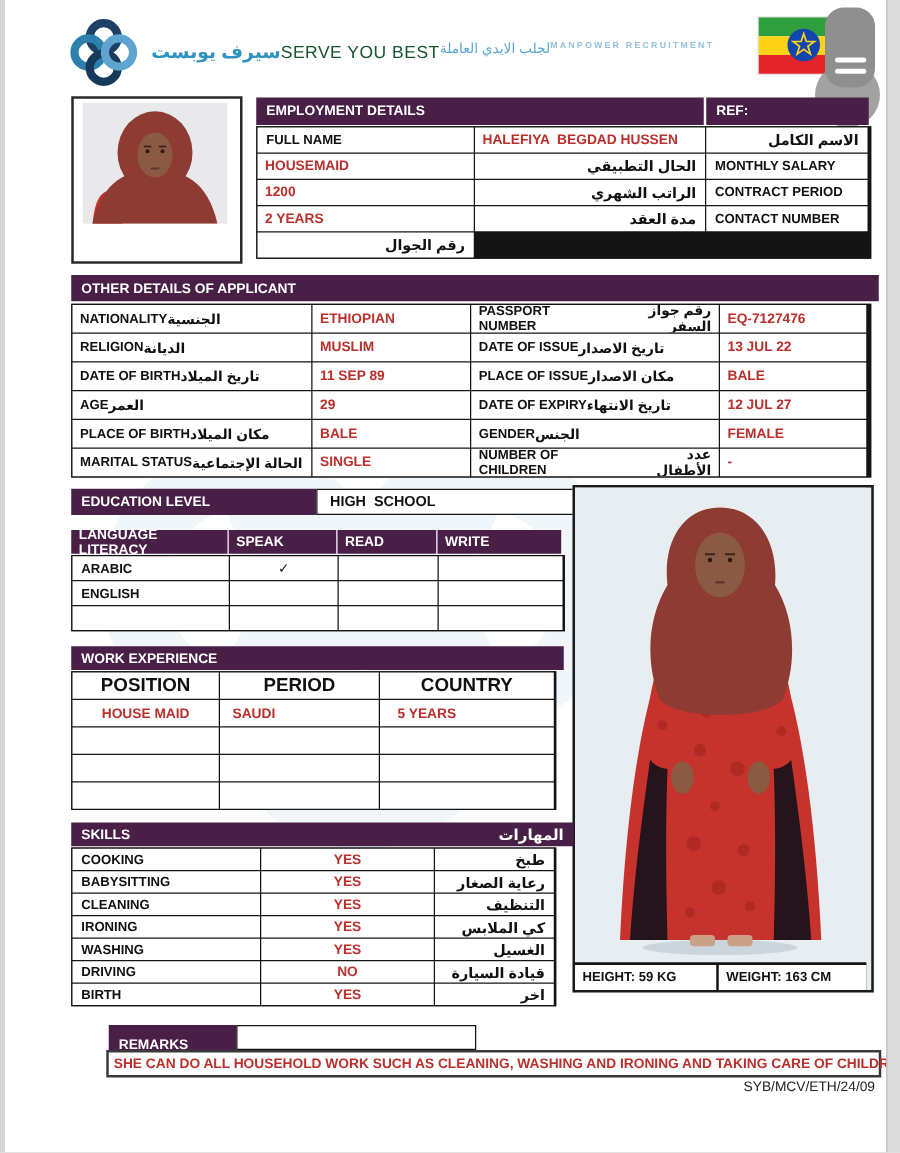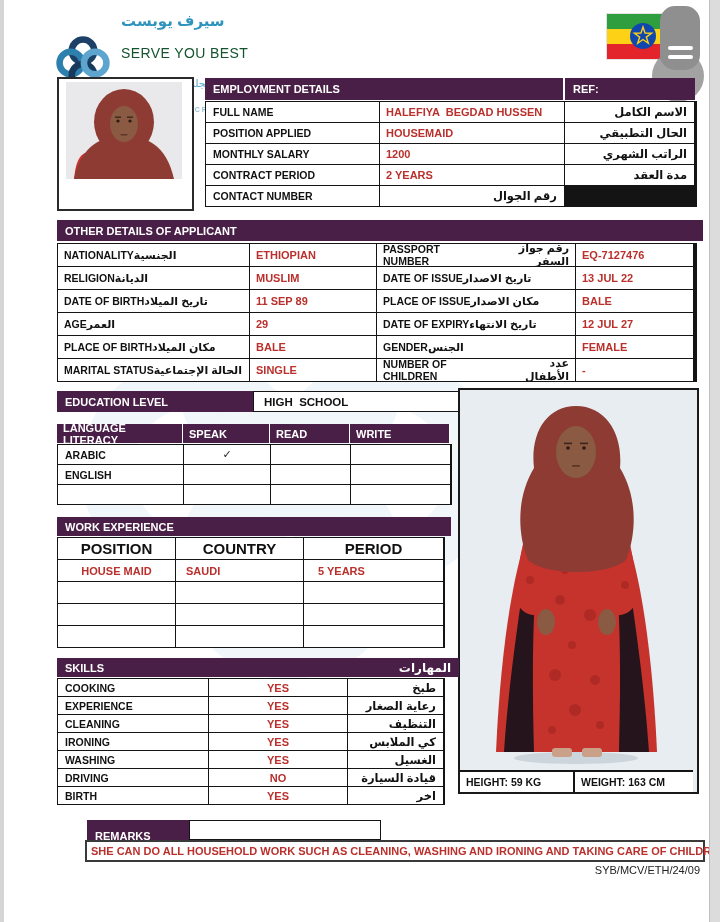--- a/index.html
+++ b/index.html
@@ -4,21 +4,21 @@
 <style>
   html,body{margin:0;padding:0;background:#c9c9c9;}
   #canvas{position:relative;width:720px;height:922px;background:#ffffff;overflow:hidden;
           font-family:"Liberation Sans","DejaVu Sans",sans-serif;color:#111;}
   .edge-left{position:absolute;left:0;top:0;width:4px;height:100%;background:#d5d5d5;}
   .edge-right{position:absolute;right:0;top:0;width:10px;height:100%;background:#dcdcdc;border-left:1px solid #bfbfbf;}
   
   .watermark{position:absolute;left:55px;top:235px;width:470px;height:470px;opacity:.09;}
   
   .logo{position:absolute;left:52px;top:12px;display:flex;gap:7px;align-items:center;}
-  .logo-text{display:flex;flex-direction:column;line-height:1.15;gap:16px;}
+  .logo-text{display:flex;flex-direction:row;line-height:1.15;}
   .l-ar{color:#2f94bd;font-size:15px;font-weight:bold;direction:rtl;text-align:left;}
   .l-en{color:#14532d;font-size:14px;font-weight:normal;letter-spacing:.4px;}
   .l-ar2{color:#5aa8d0;font-size:11px;direction:rtl;text-align:left;}
   .l-sub{color:#93bfda;font-size:7px;font-weight:bold;letter-spacing:1.8px;}
   
   .flag{position:absolute;left:607px;top:14px;width:72px;height:45px;display:flex;flex-direction:column;box-shadow:0 0 0 1px #e3e3e3;}
   .flag>div{flex:1;}
   .f-green{background:#2f9e3f;} .f-yellow{background:#fcd116;} .f-red{background:#e3242b;}
   .f-emblem{position:absolute;left:23px;top:9px;width:26px;height:26px;border-radius:50%;background:#0f47af;
             display:flex;align-items:center;justify-content:center;}
@@ -142,21 +142,20 @@
   </div>
 
   <div class="emp-head">
     <div class="purple">EMPLOYMENT DETAILS</div>
     <div class="purple">REF:</div>
   </div>
   <div class="tbl emp-tbl">
     <div class="lab">FULL NAME</div>
     <div class="val">HALEFIYA  BEGDAD HUSSEN</div>
     <div class="arr">الاسم الكامل</div>
-    <div class="lab">POSITION APPLIED</div>
     <div class="val">HOUSEMAID</div>
     <div class="arr">الحال التطبيقي</div>
     <div class="lab">MONTHLY SALARY</div>
     <div class="val">1200</div>
     <div class="arr">الراتب الشهري</div>
     <div class="lab">CONTRACT PERIOD</div>
     <div class="val">2 YEARS</div>
     <div class="arr">مدة العقد</div>
     <div class="lab">CONTACT NUMBER</div>
     <div class="arr">رقم الجوال</div>
@@ -290,22 +289,22 @@
     </svg>
     <div class="photo2-cap">
       <div>HEIGHT: 59 KG</div>
       <div>WEIGHT: 163 CM</div>
     </div>
   </div>
 
   <div class="purple work-head">WORK EXPERIENCE</div>
   <div class="tbl work-tbl">
     <div class="cen">POSITION</div>
+    <div class="cen">PERIOD</div>
     <div class="cen">COUNTRY</div>
-    <div class="cen">PERIOD</div>
     <div class="cen wval">HOUSE MAID</div>
     <div class="wval" style="padding-left:10px">SAUDI</div>
     <div class="wval" style="padding-left:14px">5 YEARS</div>
     <div></div>
     <div></div>
     <div></div>
     <div></div>
     <div></div>
     <div></div>
     <div></div>
@@ -314,21 +313,21 @@
   </div>
 
   <div class="purple skills-head">
     <span>SKILLS</span>
     <span class="ar">المهارات</span>
   </div>
   <div class="tbl skills-tbl">
     <div class="lab">COOKING</div>
     <div class="cen wval">YES</div>
     <div class="arr">طبخ</div>
-    <div class="lab">EXPERIENCE</div>
+    <div class="lab">BABYSITTING</div>
     <div class="cen wval">YES</div>
     <div class="arr">رعاية الصغار</div>
     <div class="lab">CLEANING</div>
     <div class="cen wval">YES</div>
     <div class="arr">التنظيف</div>
     <div class="lab">IRONING</div>
     <div class="cen wval">YES</div>
     <div class="arr">كي الملابس</div>
     <div class="lab">WASHING</div>
     <div class="cen wval">YES</div>

